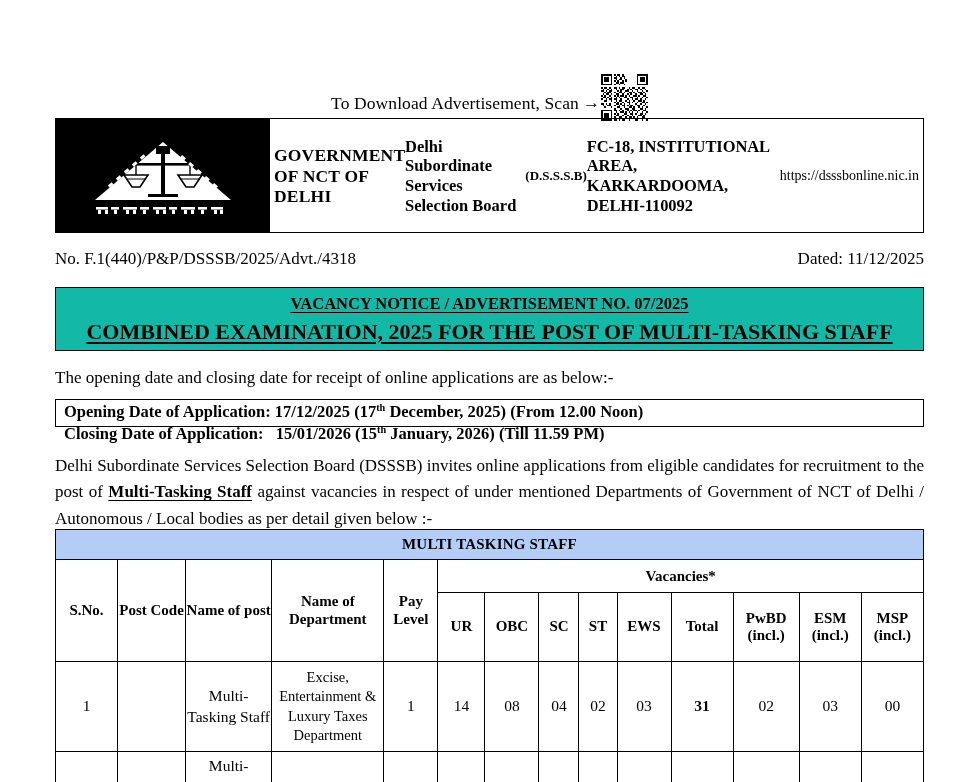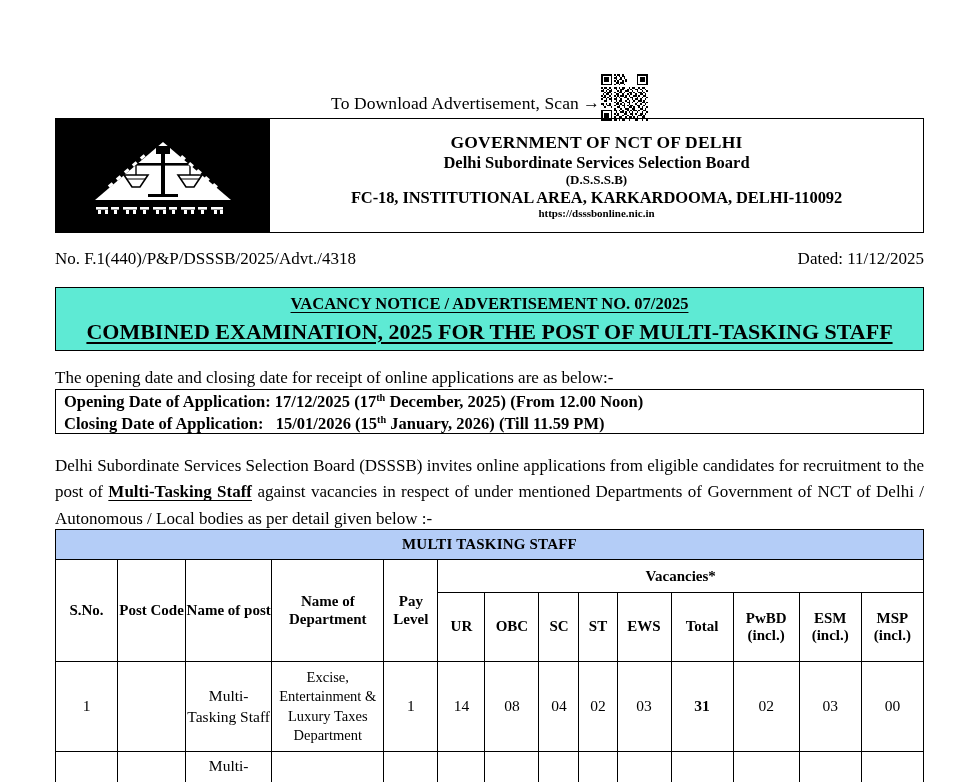--- a/index.html
+++ b/index.html
@@ -67,76 +67,76 @@
     background: #000000;
     position: relative;
     flex: 0 0 213px;
     border-right: 1.4px solid #000;
     overflow: hidden;
   }
   .logo-svg { position: absolute; left: 50%; top: 50%; transform: translate(-50%,-50%); }
   .title-cell {
     flex: 1;
     display: flex;
-    flex-direction: column;
+    flex-direction: row;
     align-items: center;
     justify-content: center;
     padding: 3px 4px 2px;
     box-sizing: border-box;
     line-height: 1.19;
   }
   .t1 { font-size: 17.5px; font-weight: bold; letter-spacing: .2px; }
   .t2 { font-size: 16.5px; font-weight: bold; }
   .t3 { font-size: 13px; font-weight: bold; }
   .t4 { font-size: 16.5px; font-weight: bold; letter-spacing: -.1px; }
-  .t5 { font-size: 11px; font-weight: bold; }
+  .t5 { font-size: 14px; font-weight: normal; }
 
   
   .refline {
     position: absolute;
     left: 55px;
     top: 249px;
     width: 869px;
     display: flex;
     justify-content: space-between;
     font-size: 17px;
   }
 
   
   .notice {
     position: absolute;
     left: 55px;
     top: 287px;
     width: 869px;
     height: 64px;
     box-sizing: border-box;
-    background: #5eead4;
+    background: #14b8a6;
     border: 1.4px solid #000;
     display: flex;
     flex-direction: column;
     align-items: center;
     justify-content: center;
     gap: 5px;
   }
   .notice-l1 { font-size: 16.5px; font-weight: bold; text-decoration: underline; text-underline-offset: 2.5px; }
   .notice-l2 { font-size: 22px; font-weight: bold; text-decoration: underline; text-underline-offset: 2.5px; }
 
   
   .dates-intro {
     position: absolute;
     left: 55px;
     top: 368px;
     font-size: 17px;
   }
   .dates-box {
     position: absolute;
     left: 55px;
-    top: 389px;
+    top: 399px;
     width: 869px;
-    height: 45px;
+    height: 28px;
     box-sizing: border-box;
     border: 1.4px solid #000;
     padding: 1px 0 0 8px;
   }
   .dates-box div {
     font-size: 16.5px;
     font-weight: bold;
     line-height: 1.32;
     white-space: pre;
   }

